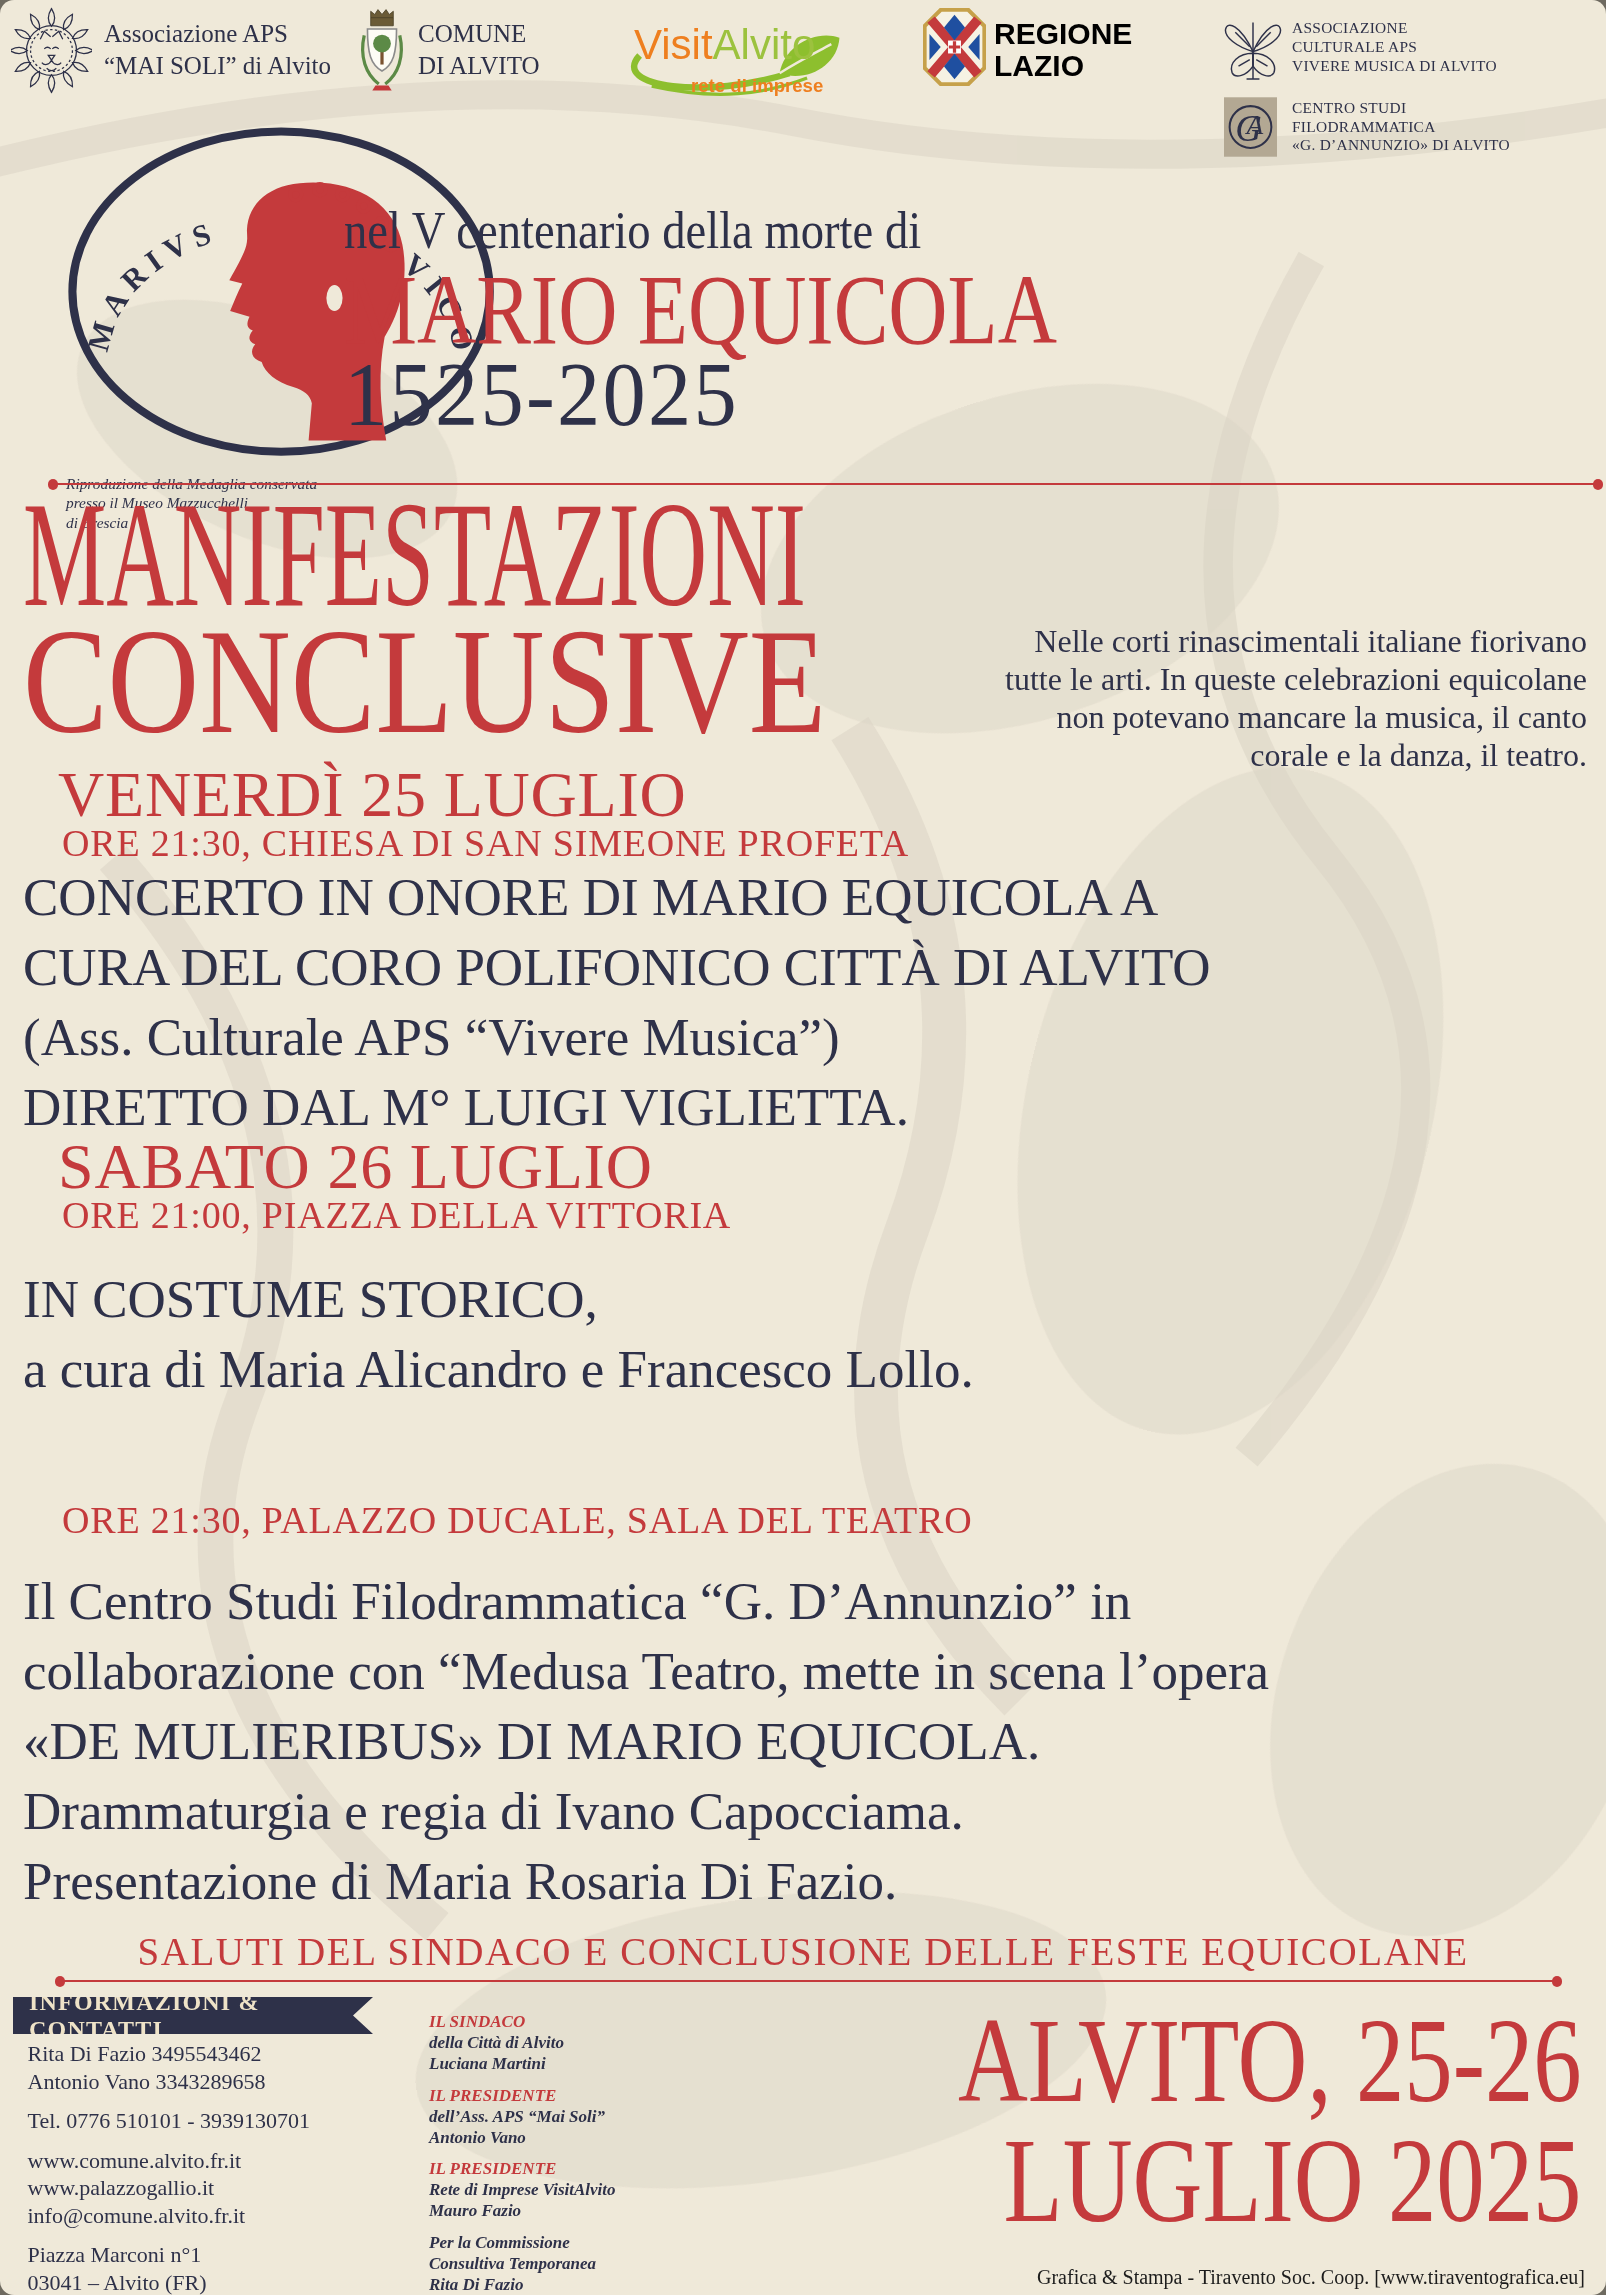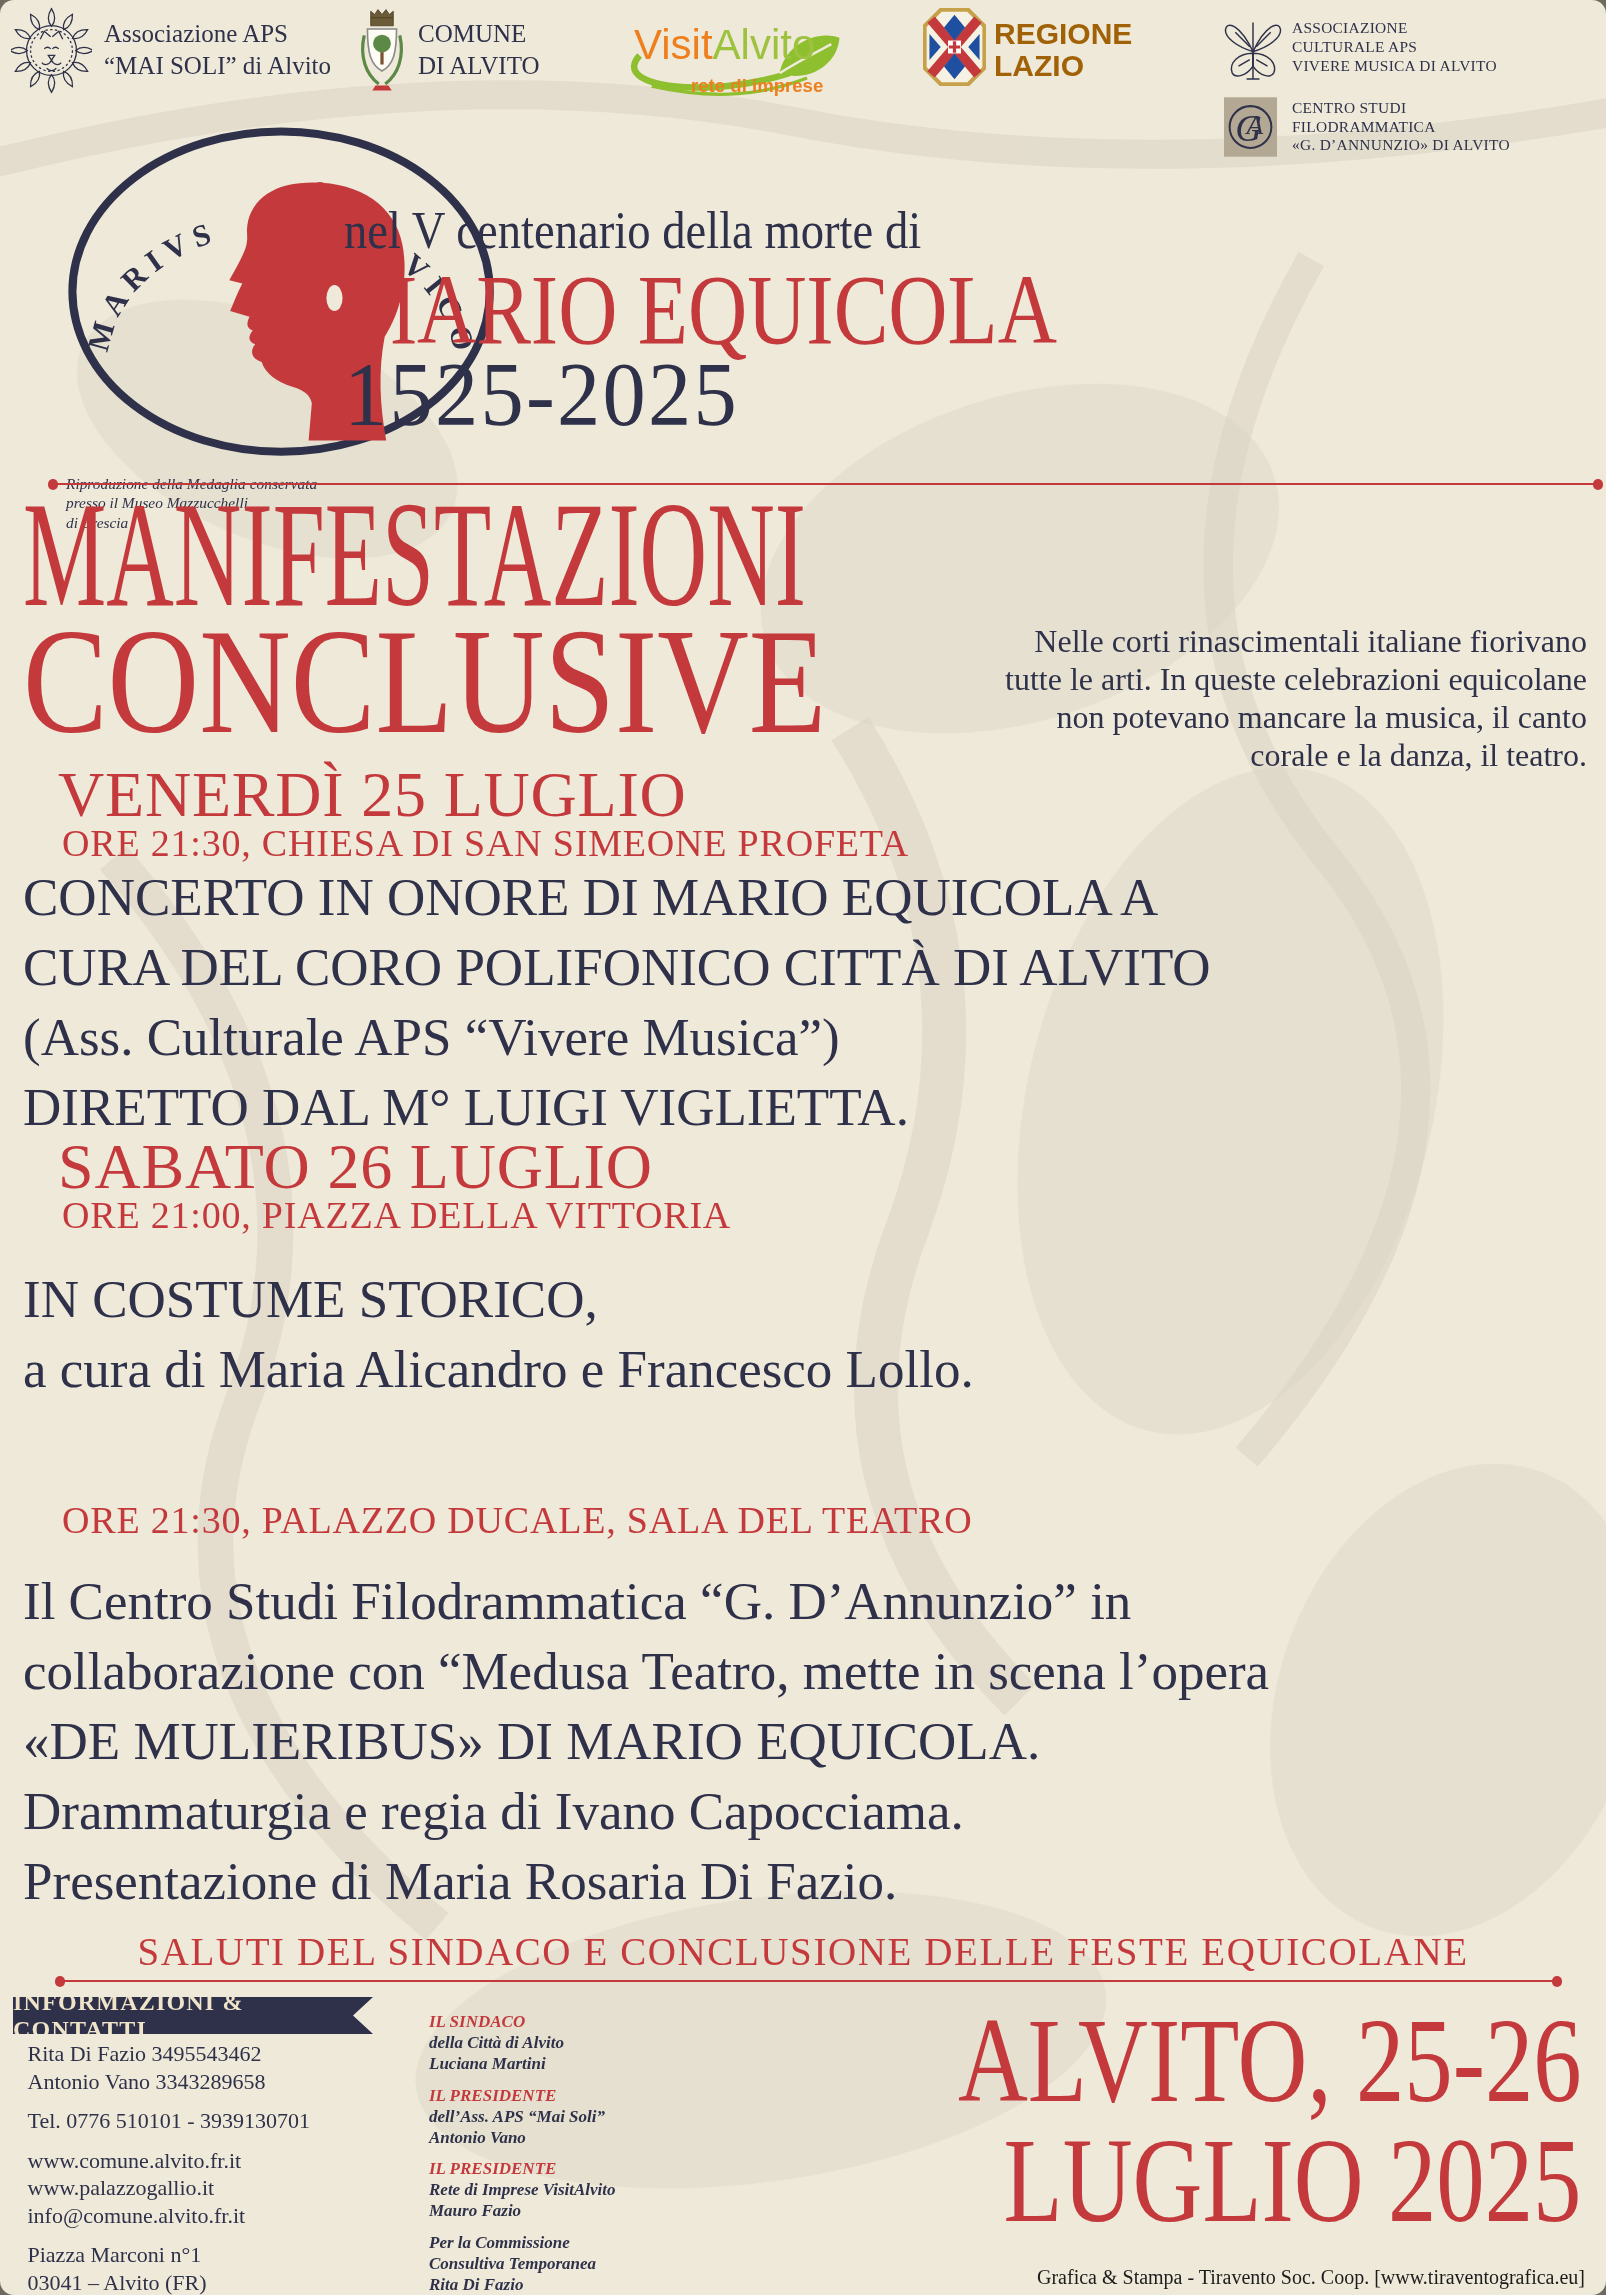--- a/index.html
+++ b/index.html
@@ -24,20 +24,21 @@
   
   .evt-day{font-size:64px;color:#C43A3C;letter-spacing:0.8px;}
   .evt-sub{font-size:38px;color:#C43A3C;letter-spacing:0.8px;}
   .evt-body{font-size:53px;line-height:70px;color:#2E3149;}
   
   .ribbon{
     position:absolute;left:13px;top:1997px;width:360px;height:37px;background:#2E3149;
     color:#EFE3C8;display:flex;align-items:center;justify-content:center;
     font-weight:bold;font-size:24px;letter-spacing:1.2px;
     clip-path:polygon(0 0,360px 0,340px 18.6px,360px 37px,0 37px);
+    padding-left:16px;
   }
   .contacts{position:absolute;left:27.5px;top:2040px;font-size:22px;line-height:27.5px;color:#2E3149;}
   .contacts .grp{margin-bottom:12px;}
   .sigs{position:absolute;left:429px;top:2011px;font-size:17px;line-height:21px;font-style:italic;font-weight:bold;color:#2E3149;}
   .sigs .grp{margin-bottom:10.5px;}
   .sigs .role{color:#C43A3C;}
   .closing{position:absolute;right:24px;top:2000px;text-align:right;color:#C43A3C;font-size:121px;line-height:120px;}
   .credit{position:absolute;right:21px;top:2266px;font-family:Liberation Serif, serif;font-size:20px;color:#1c1c1c;}
   .caption{font-style:italic;font-size:15.4px;line-height:19.4px;color:#2E3149;}
   .wm{position:absolute;left:0;top:0;}
@@ -123,21 +124,21 @@
     <polygon points="22,2 56,2 76,22 76,74 56,94 22,94 2,74 2,22" fill="#F6F2E3" stroke="#C6A14A" stroke-width="5"></polygon>
     <path d="M10 14 L68 82 M68 14 L10 82" stroke="#C43A3C" stroke-width="12"></path>
     <polygon points="39,8 52,24 39,40 26,24" fill="#1F4FA0"></polygon>
     <polygon points="39,56 52,72 39,88 26,72" fill="#1F4FA0"></polygon>
     <polygon points="8,32 22,48 8,64" fill="#1F4FA0"></polygon>
     <polygon points="70,32 56,48 70,64" fill="#1F4FA0"></polygon>
     <rect x="31" y="40" width="16" height="16" fill="#fff"></rect>
     <path d="M39 41 v14 M32 48 h14" stroke="#C43A3C" stroke-width="4"></path>
   </svg>
 
-  <div class="abs nowrap" style="left:994px;top:18px;font-family:'Liberation Sans',sans-serif;font-weight:700;font-size:30px;line-height:32px;color:#a16207">
+  <div class="abs nowrap" style="left:994px;top:18px;font-family:'Liberation Sans',sans-serif;font-weight:700;font-size:30px;line-height:32px;color:#000000">
     <div>REGIONE</div>
     <div>LAZIO</div>
   </div>
 
   <svg class="abs" style="left:1224px;top:16px" width="58" height="68" viewBox="0 0 72 84">
     <g stroke="#2E3149" fill="none" stroke-width="1.8">
       <path d="M36 44 C 20 10 4 6 2 16 C 0 26 16 38 36 44 Z"></path>
       <path d="M36 44 C 52 10 68 6 70 16 C 72 26 56 38 36 44 Z"></path>
       <path d="M36 46 C 18 46 6 58 10 70 C 14 78 28 74 36 62 Z"></path>
       <path d="M36 46 C 54 46 66 58 62 70 C 58 78 44 74 36 62 Z"></path>

